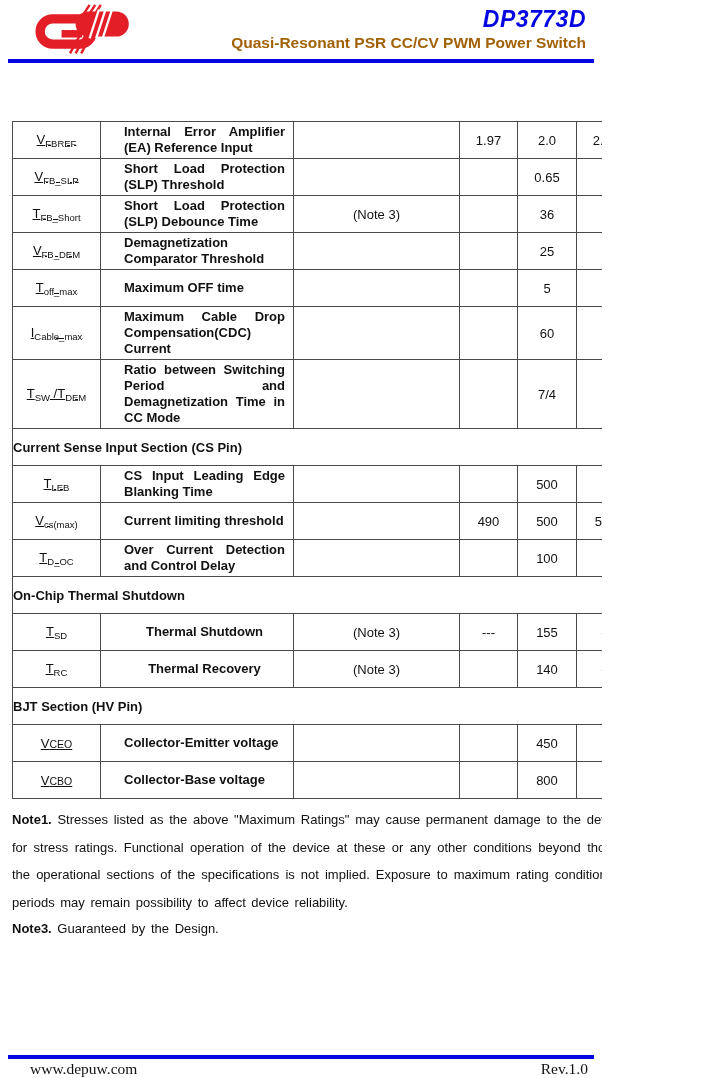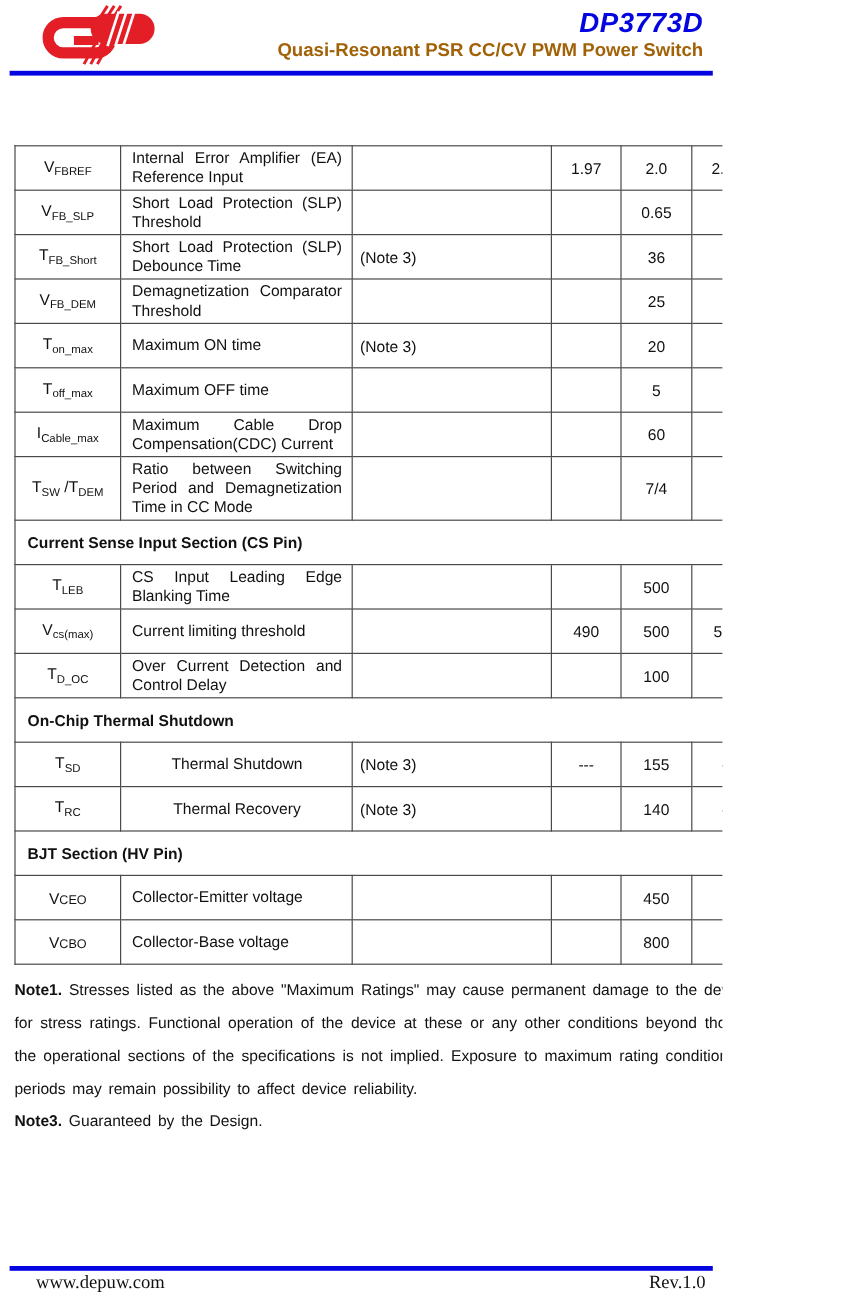--- a/index.html
+++ b/index.html
@@ -41,36 +41,37 @@
     width: 678px;
     margin: 61px 0 0 12px;
   }
   table.spec td {
     border: 1px solid var(--border-gray);
     font-size: 13px;
     height: 37px;
     vertical-align: middle;
     overflow: hidden;
   }
-  td.sym { text-align: center; font-size: 13.5px; padding: 0 2px; }
+  td.sym { text-align: center; font-size: 13.5px; padding: 0 2px; text-decoration: underline; }
   td.sym sub { font-size: 9.5px; vertical-align: -3px; }
   td.sym .sc { font-size: 10.5px; }
   td.desc {
     text-align: justify;
-    padding: 2px 8px 2px 9px;
+    padding: 2px 8px 2px 23px;
     line-height: 16px;
     font-size: 13.3px;
-  }
-  td.cond { text-align: left; padding: 0 6px; font-size: 13px; }
+    font-weight: bold;
+  }
+  td.cond { text-align: center; padding: 0 6px; font-size: 13px; }
   td.val  { text-align: center; }
   td.unit { text-align: center; }
   td.section-cell {
     font-size: 15px;
     font-weight: bold;
-    padding-left: 10px;
+    padding-left: 0;
     height: 34px;
     text-align: left;
   }
 
   
   .notes { width: 682px; margin: 7px 0 0 12px; }
   .note {
     font-size: 13px;
     line-height: 27.5px;
     text-align: justify;
@@ -164,29 +165,20 @@
         <tr>
           <td class="sym">V<sub>FB_DEM</sub></td>
           <td class="desc">Demagnetization Comparator Threshold</td>
           <td class="cond"></td>
           <td class="val"></td>
           <td class="val">25</td>
           <td class="val"></td>
           <td class="unit">mV</td>
         </tr>
         <tr>
-          <td class="sym">T<sub>on_max</sub></td>
-          <td class="desc">Maximum ON time</td>
-          <td class="cond">(Note 3)</td>
-          <td class="val"></td>
-          <td class="val">20</td>
-          <td class="val"></td>
-          <td class="unit">us</td>
-        </tr>
-        <tr>
           <td class="sym">T<sub>off_max</sub></td>
           <td class="desc">Maximum OFF time</td>
           <td class="cond"></td>
           <td class="val"></td>
           <td class="val">5</td>
           <td class="val"></td>
           <td class="unit">ms</td>
         </tr>
         <tr>
           <td class="sym">I<sub>Cable_max</sub></td>

